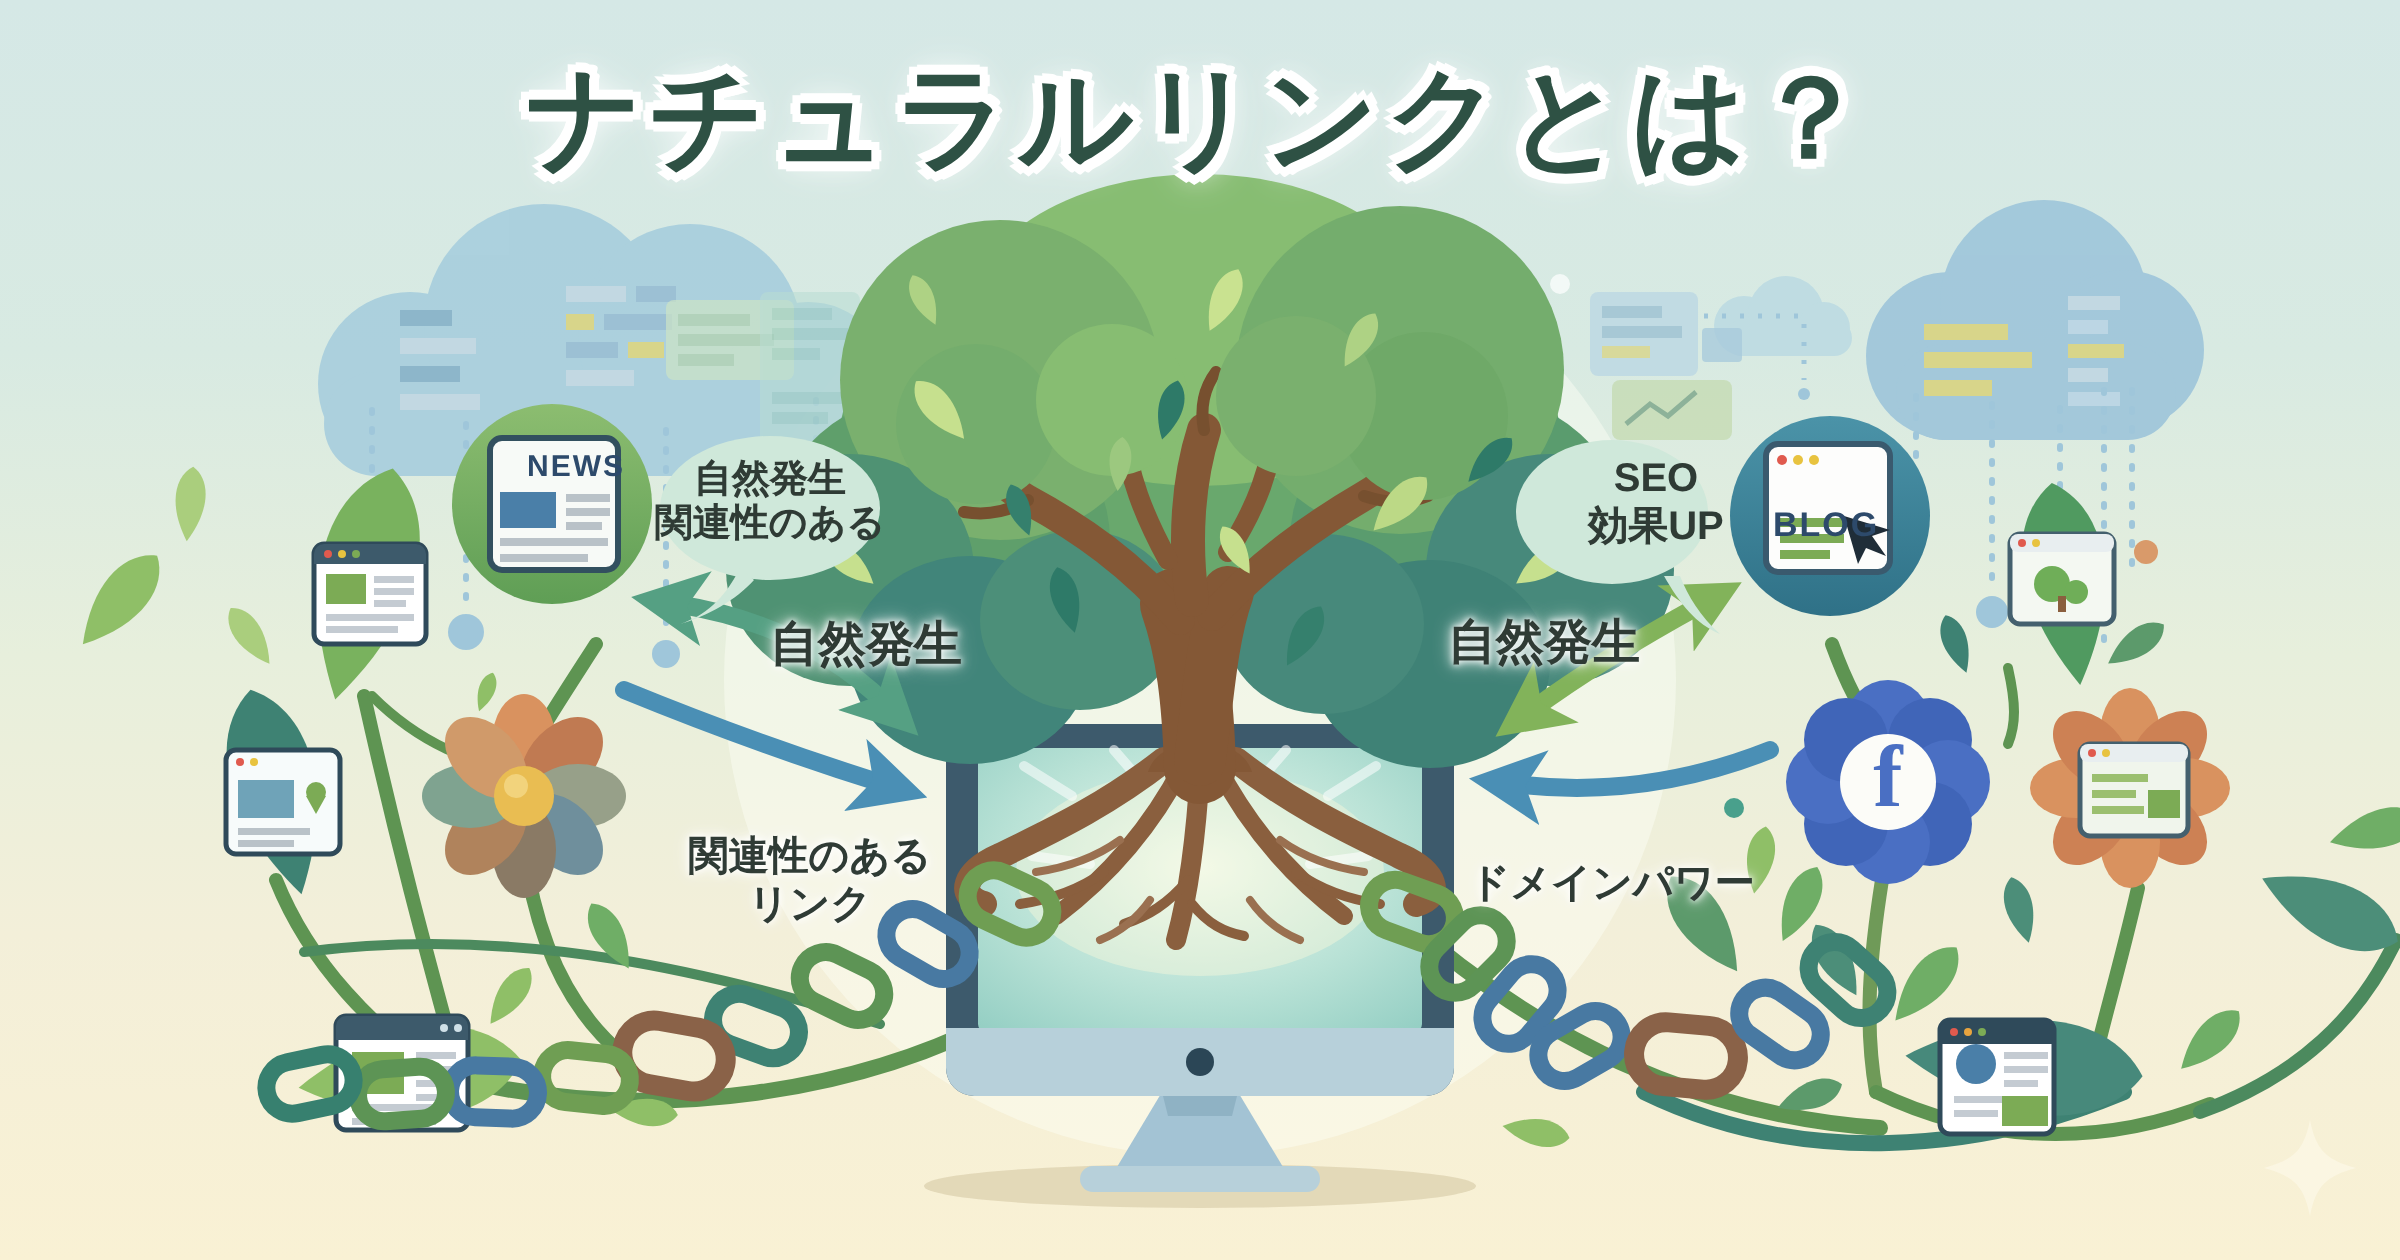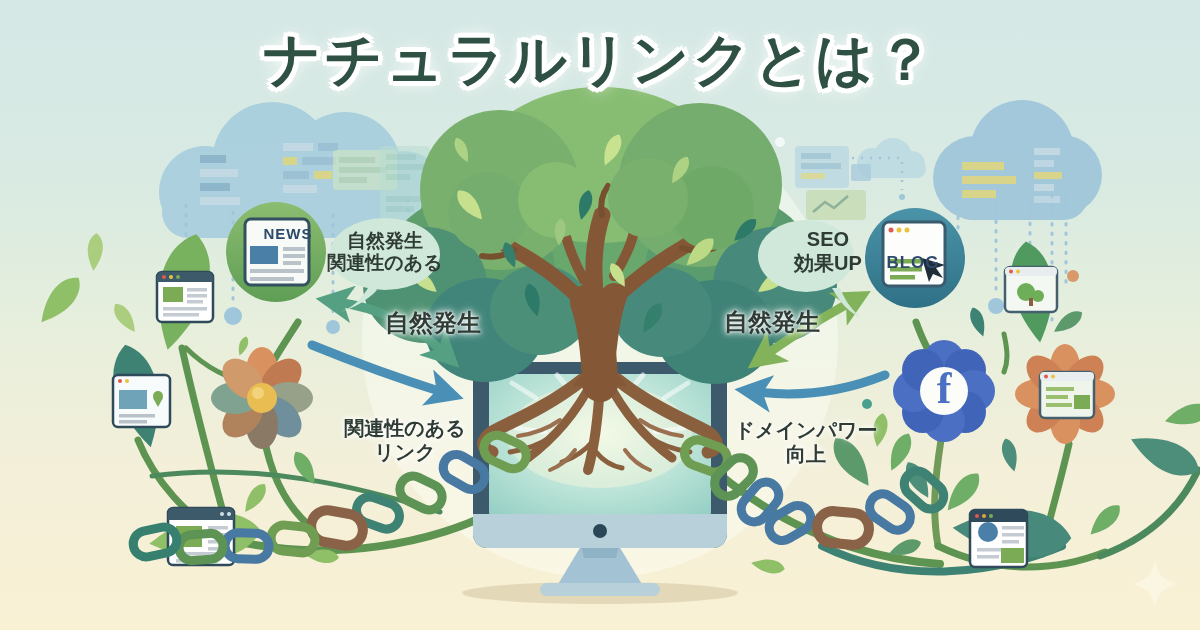--- a/index.html
+++ b/index.html
@@ -533,20 +533,19 @@
 <div class="label arrow-label" style="left:433px;top:323px;">自然発生</div>
 <div class="label arrow-label" style="left:772px;top:322px;">自然発生</div>
 
 <div class="label link-label" style="left:405px;top:441px;">
   <span class="ln">関連性のある</span>
   <span class="ln">リンク</span>
 </div>
 
 <div class="label link-label" style="left:806px;top:443px;text-align:center;">
   <span class="ln">ドメインパワー</span>
-  <span class="ln">向上</span>
 </div>
 
 <div class="label news-label" style="left:288px;top:234px;">NEWS</div>
 <div class="label blog-label" style="left:913px;top:263px;">BLOG</div>
 <div class="label fb-letter" style="left:944px;top:389px;">f</div>
 
 </div>
 
 </body></html>

